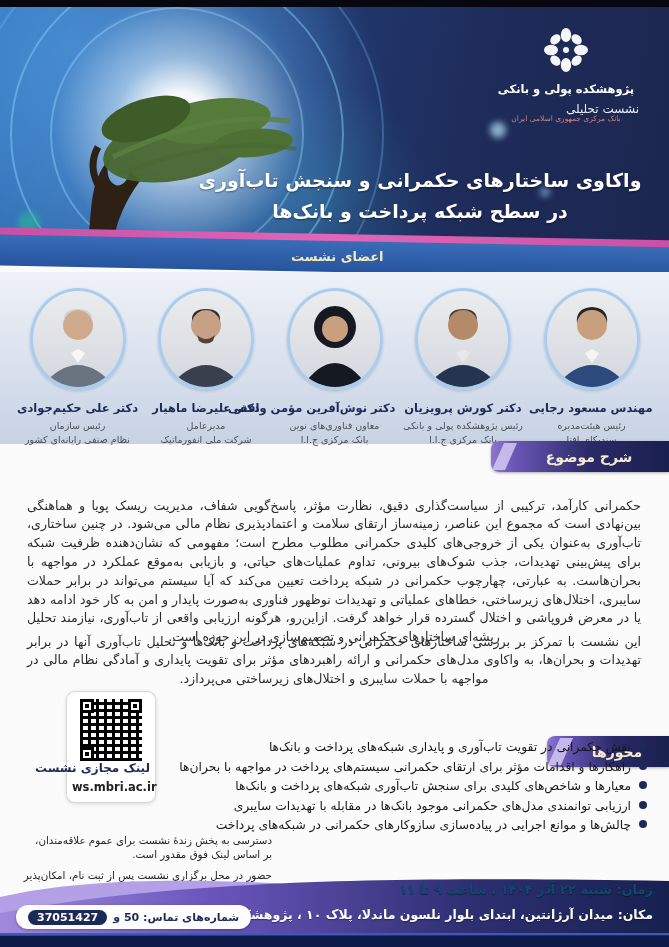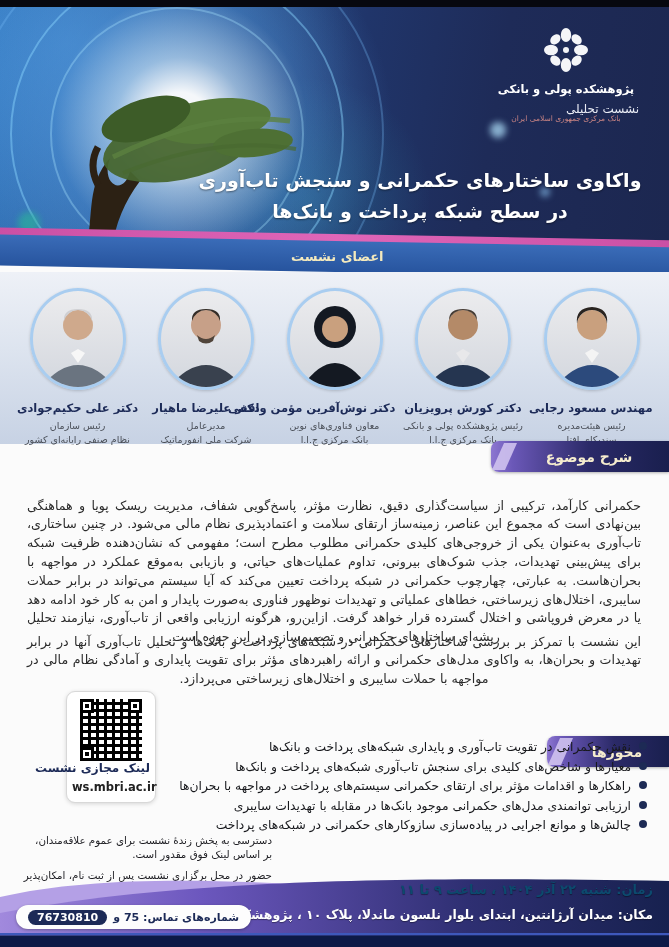--- a/index.html
+++ b/index.html
@@ -237,22 +237,22 @@
     <span class="ribbon-label">شرح موضوع</span>
   </div>
   <p class="desc para1">حکمرانی کارآمد، ترکیبی از سیاست‌گذاری دقیق، نظارت مؤثر، پاسخ‌گویی شفاف، مدیریت ریسک پویا و هماهنگی بین‌نهادی است که مجموع این عناصر، زمینه‌ساز ارتقای سلامت و اعتمادپذیری نظام مالی می‌شود. در چنین ساختاری، تاب‌آوری به‌عنوان یکی از خروجی‌های کلیدی حکمرانی مطلوب مطرح است؛ مفهومی که نشان‌دهنده ظرفیت شبکه برای پیش‌بینی تهدیدات، جذب شوک‌های بیرونی، تداوم عملیات‌های حیاتی، و بازیابی به‌موقع عملکرد در مواجهه با بحران‌هاست. به عبارتی، چهارچوب حکمرانی در شبکه پرداخت تعیین می‌کند که آیا سیستم می‌تواند در برابر حملات سایبری، اختلال‌های زیرساختی، خطاهای عملیاتی و تهدیدات نوظهور فناوری به‌صورت پایدار و امن به کار خود ادامه دهد یا در معرض فروپاشی و اختلال گسترده قرار خواهد گرفت. ازاین‌رو، هرگونه ارزیابی واقعی از تاب‌آوری، نیازمند تحلیل ریشه‌ای ساختارهای حکمرانی و تصمیم‌سازی در این حوزه است.</p>
   <p class="desc para2">این نشست با تمرکز بر بررسی ساختارهای حکمرانی در شبکه‌های پرداخت و بانک‌ها و تحلیل تاب‌آوری آنها در برابر تهدیدات و بحران‌ها، به واکاوی مدل‌های حکمرانی و ارائه راهبردهای مؤثر برای تقویت پایداری و آمادگی نظام مالی در مواجهه با حملات سایبری و اختلال‌های زیرساختی می‌پردازد.</p>
 
   <div class="ribbon ribbon-topics">
     <span class="ribbon-label">محورها</span>
   </div>
   <ul class="topics-list">
     <li><span class="bullet"></span><span>نقش حکمرانی در تقویت تاب‌آوری و پایداری شبکه‌های پرداخت و بانک‌ها</span></li>
+    <li><span class="bullet"></span><span>راهکارها و اقدامات مؤثر برای ارتقای حکمرانی سیستم‌های پرداخت در مواجهه با بحران‌ها</span></li>
     <li><span class="bullet"></span><span>معیارها و شاخص‌های کلیدی برای سنجش تاب‌آوری شبکه‌های پرداخت و بانک‌ها</span></li>
-    <li><span class="bullet"></span><span>راهکارها و اقدامات مؤثر برای ارتقای حکمرانی سیستم‌های پرداخت در مواجهه با بحران‌ها</span></li>
     <li><span class="bullet"></span><span>ارزیابی توانمندی مدل‌های حکمرانی موجود بانک‌ها در مقابله با تهدیدات سایبری</span></li>
     <li><span class="bullet"></span><span>چالش‌ها و موانع اجرایی در پیاده‌سازی سازوکارهای حکمرانی در شبکه‌های پرداخت</span></li>
   </ul>
 
   <div class="qr-card">
     <div class="qr">
       <div class="finder f1"></div>
       <div class="finder f2"></div>
       <div class="finder f3"></div>
     </div>
@@ -277,18 +277,18 @@
         </linearGradient>
       </defs>
       <path d="M0 32 C120 4 300 18 440 30 C340 32 150 50 0 76 Z" fill="#b4a0e6"></path>
       <path d="M0 48 C150 20 330 10 669 16 L669 82 L0 82 Z" fill="url(#fgrad)"></path>
       <rect x="0" y="68" width="669" height="2.5" fill="#3e58bb"></rect>
       <rect x="0" y="70.5" width="669" height="11.5" fill="#0d1a47"></rect>
     </svg>
     <div class="f-time">زمان: شنبه ۲۲ آذر ۱۴۰۴ ، ساعت ۹ تا ۱۱</div>
     <div class="f-loc">مکان: میدان آرژانتین، ابتدای بلوار نلسون ماندلا، پلاک ۱۰ ، پژوهشکده پولی و بانکی</div>
     <div class="pill">
-      <span class="pill-label">شماره‌های تماس: 75 و</span>
-      <span class="pill-cap">76730810</span>
+      <span class="pill-label">شماره‌های تماس: 50 و</span>
+      <span class="pill-cap">37051427</span>
     </div>
   </div>
 
 </div>
 
 </body></html>

